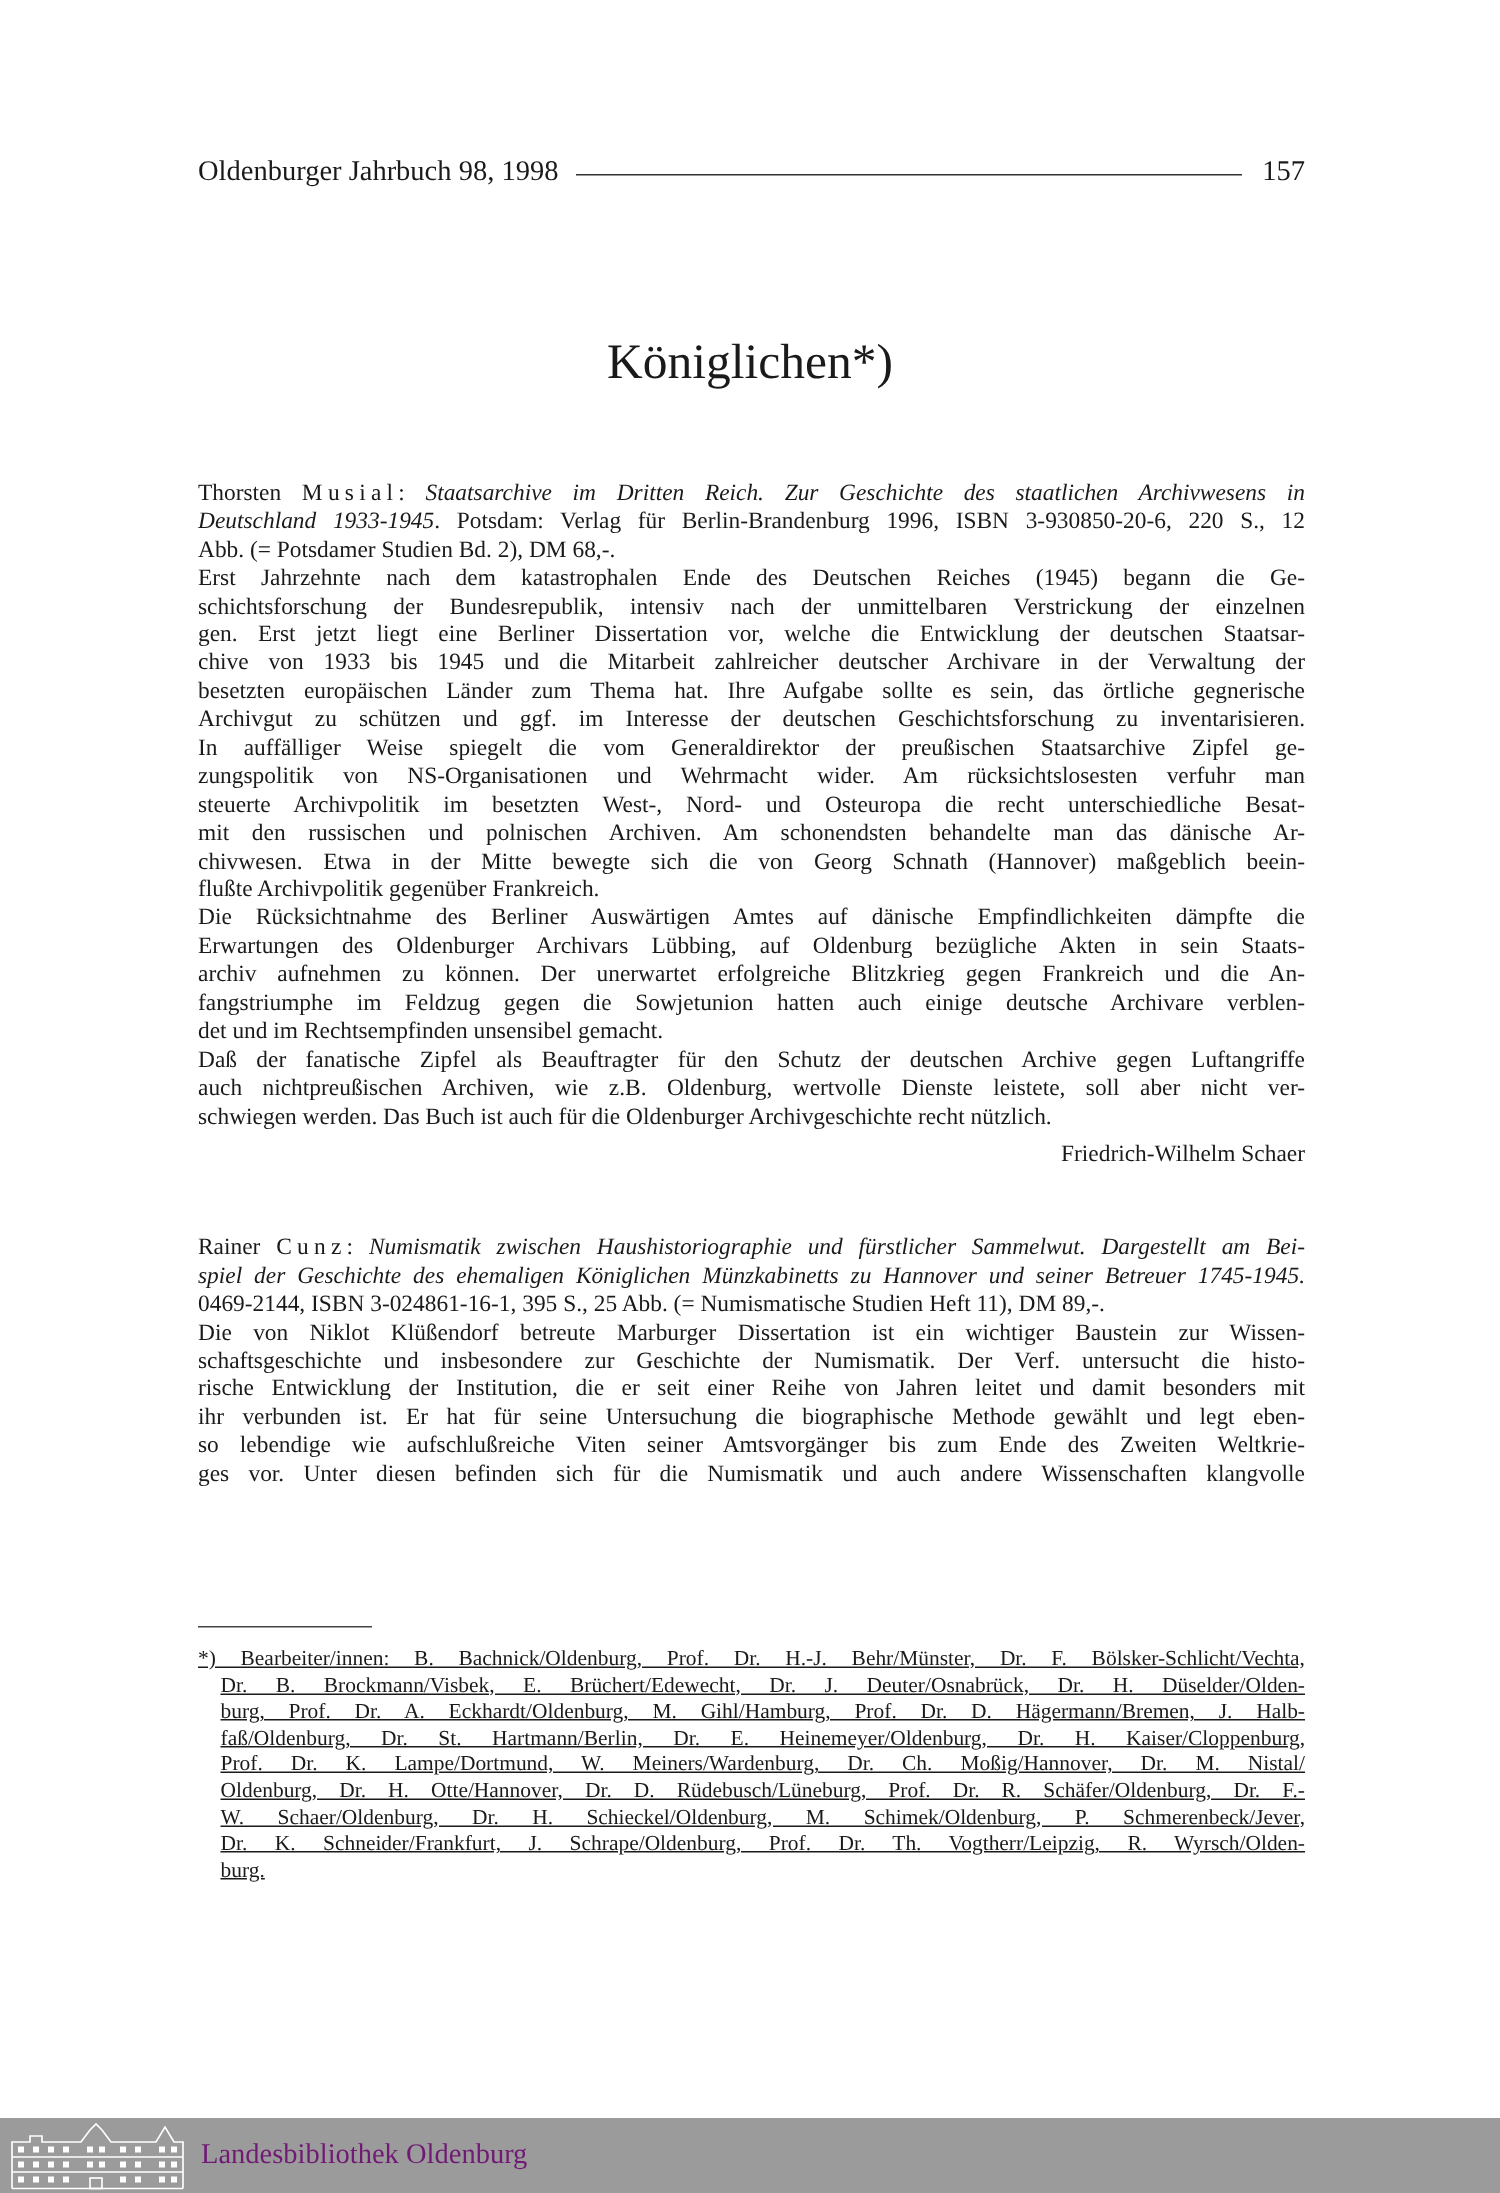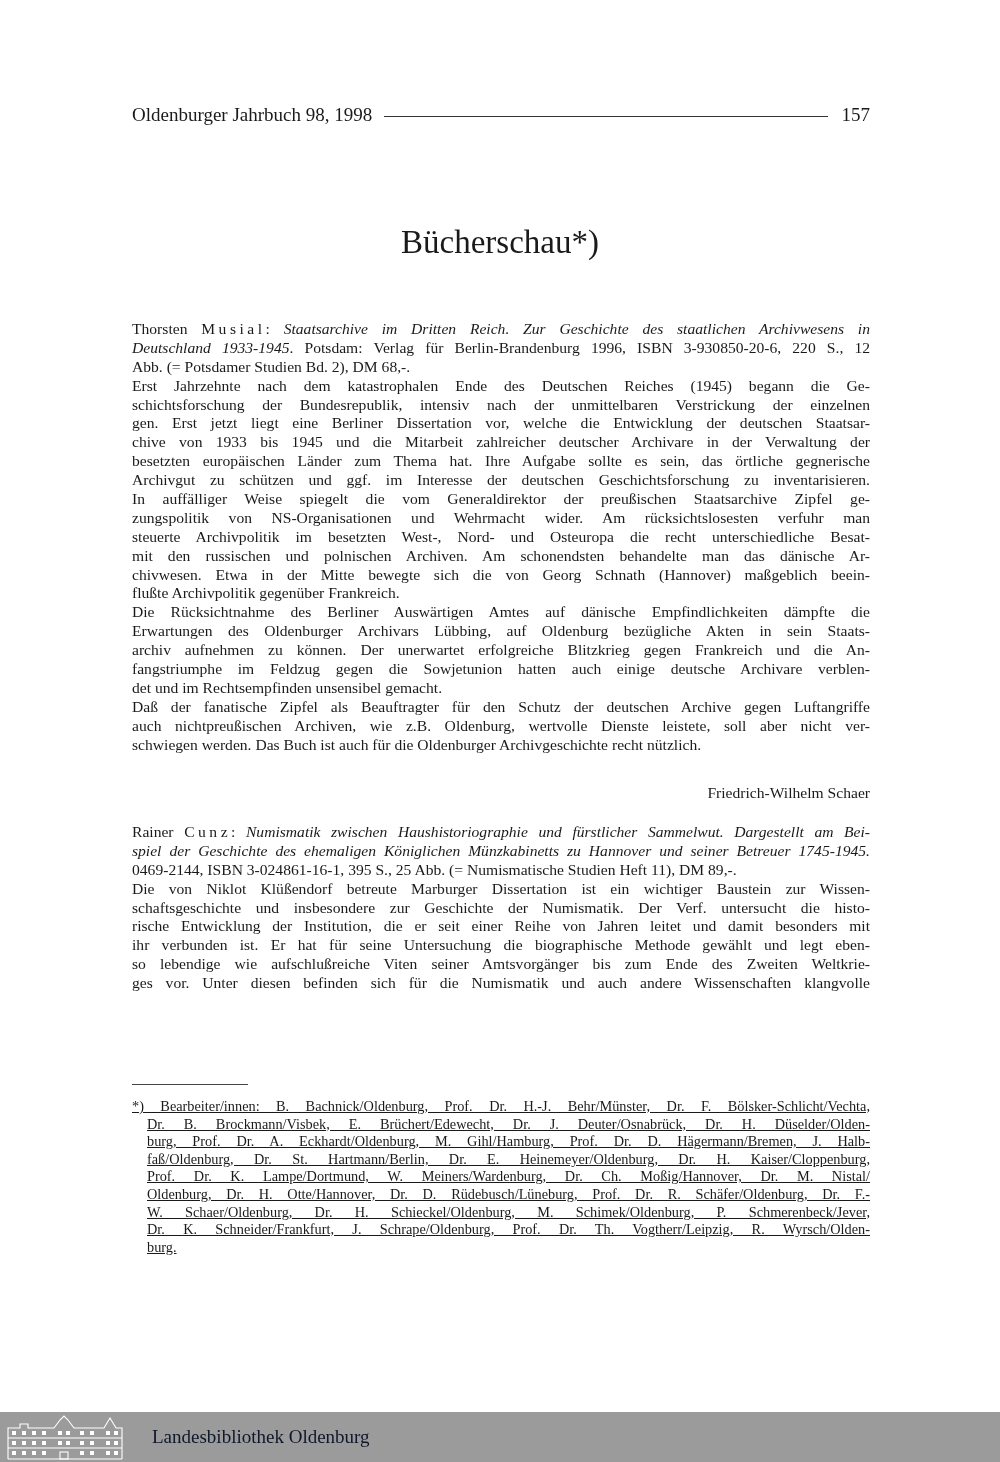--- a/index.html
+++ b/index.html
@@ -27,32 +27,32 @@
   i { font-style: italic; }
   .fn-rule { position: absolute; left: 132px; top: 1084px; width: 116px; border-top: 1px solid #444; }
   .footnote { position: absolute; left: 132px; width: 738px; top: 1098px; font-size: 14.3px; text-decoration: underline; }
   .footnote .line { height: 17.6px; line-height: 17.6px; }
   .footnote .indent { padding-left: 15px; }
   .banner {
     position: absolute; left: 0; top: 1412px; width: 1000px; height: 50px; background: #9b9b9b;
     display: flex; align-items: center;
   }
   .banner .logo { margin-left: 6px; width: 118px; height: 46px; }
-  .banner .lib-name { color: #0f172a; font-size: 19px; margin-left: 28px; }
+  .banner .lib-name { color: #701a75; font-size: 19px; margin-left: 10px; }
 </style>
 </head>
 <body>
 
 <div class="header">
   <span>Oldenburger Jahrbuch 98, 1998</span>
   <span class="rule"></span>
   <span>157</span>
 </div>
 
-<div class="title">Bücherschau*)</div>
+<div class="title">Königlichen*)</div>
 
 <div class="block" id="review1" style="top:320px;">
   <div id="r1-citation">
       <span class="line"><span>Thorsten </span><span class="spaced">Musial</span><span>: </span><i>Staatsarchive im Dritten Reich. Zur Geschichte des staatlichen Archivwesens in</i></span>
       <span class="line"><i>Deutschland 1933-1945</i><span>. Potsdam: Verlag für Berlin-Brandenburg 1996, ISBN 3-930850-20-6, 220 S., 12</span></span>
       <span class="line last"><span>Abb. (= Potsdamer Studien Bd. 2), DM 68,-.</span></span>
     </div>
   <div id="r1-body">
       <span class="line">Erst Jahrzehnte nach dem katastrophalen Ende des Deutschen Reiches (1945) begann die Ge-</span>
       <span class="line">schichtsforschung der Bundesrepublik, intensiv nach der unmittelbaren Verstrickung der einzelnen</span>
@@ -68,21 +68,21 @@
       <span class="line last">flußte Archivpolitik gegenüber Frankreich.</span>
       <span class="line">Die Rücksichtnahme des Berliner Auswärtigen Amtes auf dänische Empfindlichkeiten dämpfte die</span>
       <span class="line">Erwartungen des Oldenburger Archivars Lübbing, auf Oldenburg bezügliche Akten in sein Staats-</span>
       <span class="line">archiv aufnehmen zu können. Der unerwartet erfolgreiche Blitzkrieg gegen Frankreich und die An-</span>
       <span class="line">fangstriumphe im Feldzug gegen die Sowjetunion hatten auch einige deutsche Archivare verblen-</span>
       <span class="line last">det und im Rechtsempfinden unsensibel gemacht.</span>
       <span class="line">Daß der fanatische Zipfel als Beauftragter für den Schutz der deutschen Archive gegen Luftangriffe</span>
       <span class="line">auch nichtpreußischen Archiven, wie z.B. Oldenburg, wertvolle Dienste leistete, soll aber nicht ver-</span>
       <span class="line last">schwiegen werden. Das Buch ist auch für die Oldenburger Archivgeschichte recht nützlich.</span>
     </div>
-  <span class="line right" style="margin-top:30px;">Friedrich-Wilhelm Schaer</span>
+  <span class="line right" style="margin-top:7px;">Friedrich-Wilhelm Schaer</span>
 </div>
 
 <div class="block" id="review2" style="top:823px;">
   <div id="r2-citation">
       <span class="line"><span>Rainer </span><span class="spaced">Cunz</span><span>: </span><i>Numismatik zwischen Haushistoriographie und fürstlicher Sammelwut. Dargestellt am Bei-</i></span>
       <span class="line"><i>spiel der Geschichte des ehemaligen Königlichen Münzkabinetts zu Hannover und seiner Betreuer 1745-1945.</i></span>
       <span class="line last"><span>0469-2144, ISBN 3-024861-16-1, 395 S., 25 Abb. (= Numismatische Studien Heft 11), DM 89,-.</span></span>
     </div>
   <div id="r2-body">
       <span class="line">Die von Niklot Klüßendorf betreute Marburger Dissertation ist ein wichtiger Baustein zur Wissen-</span>

